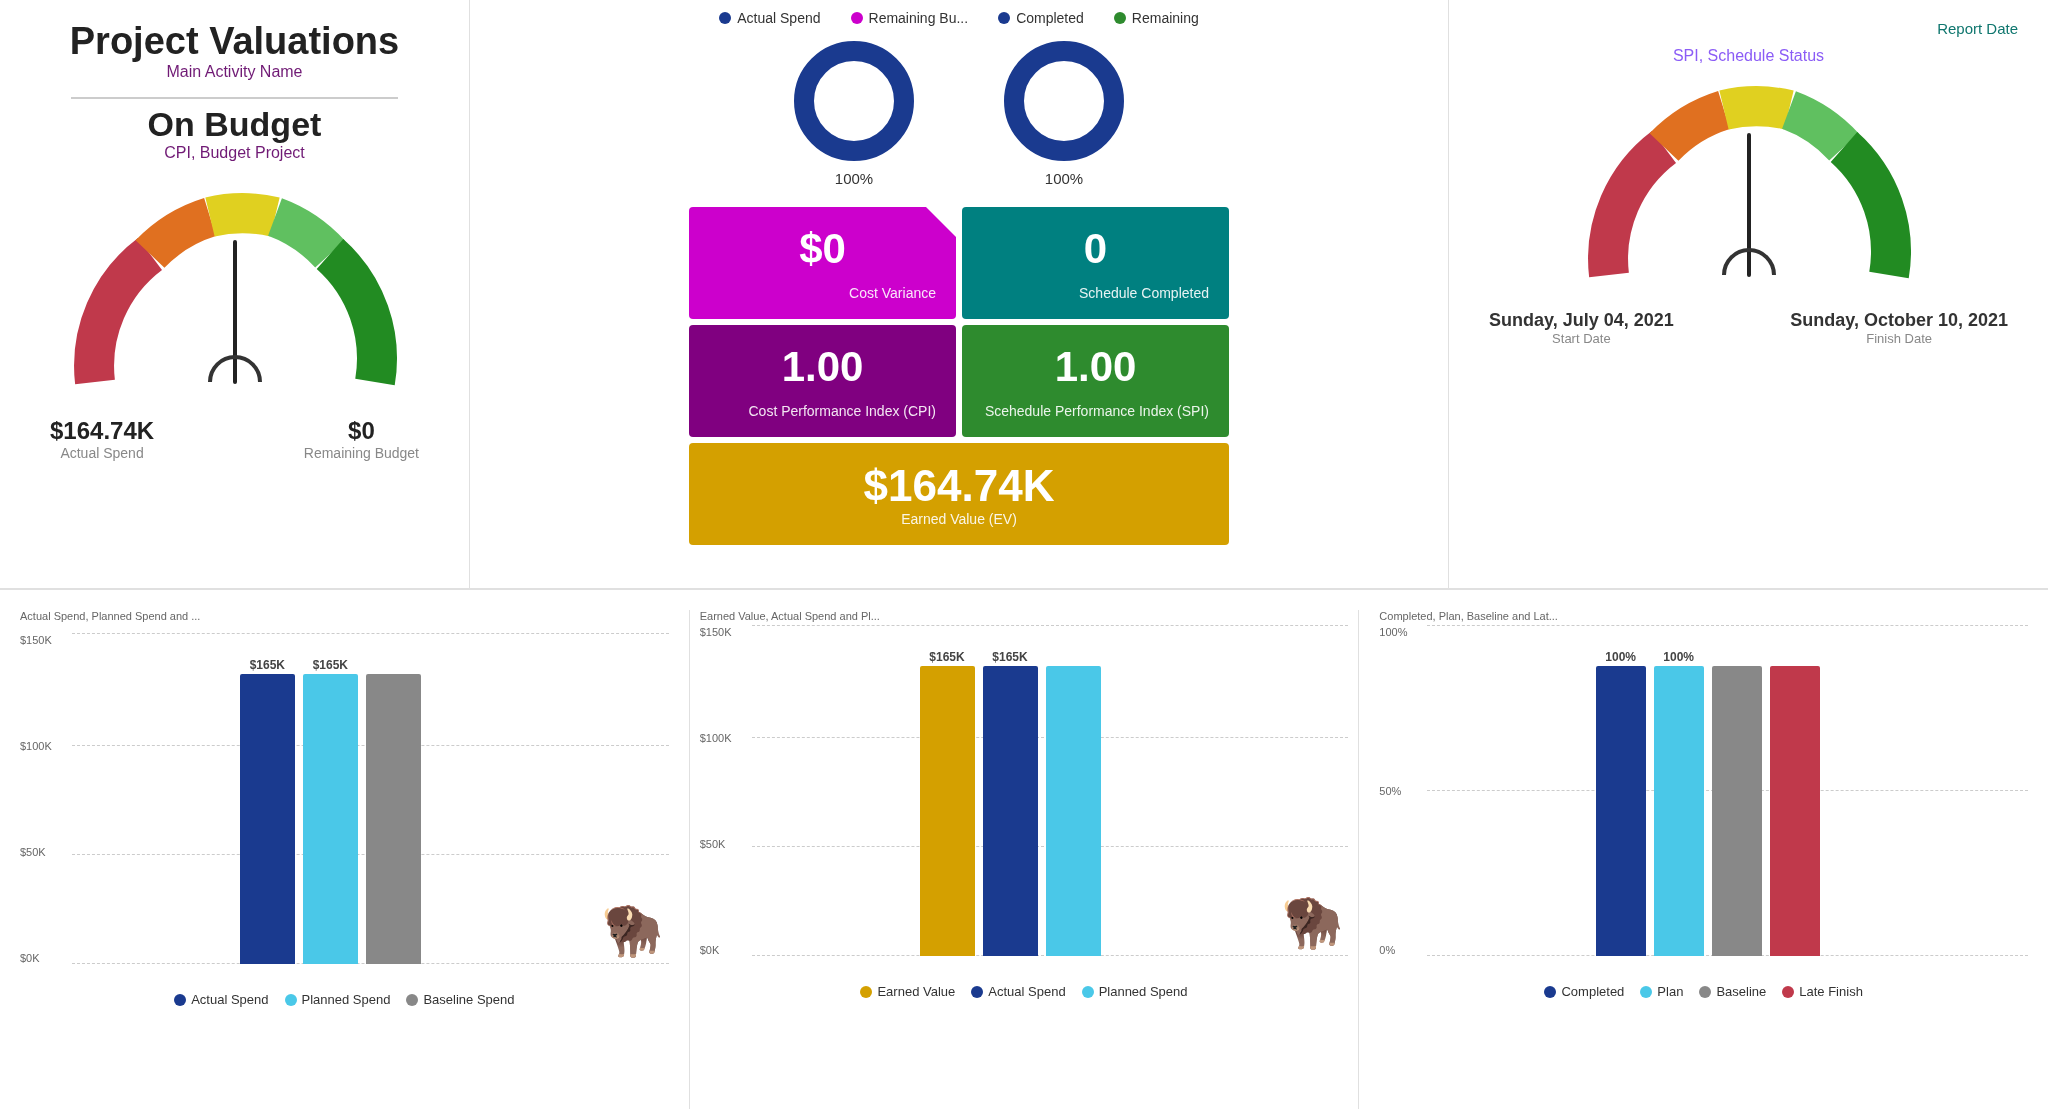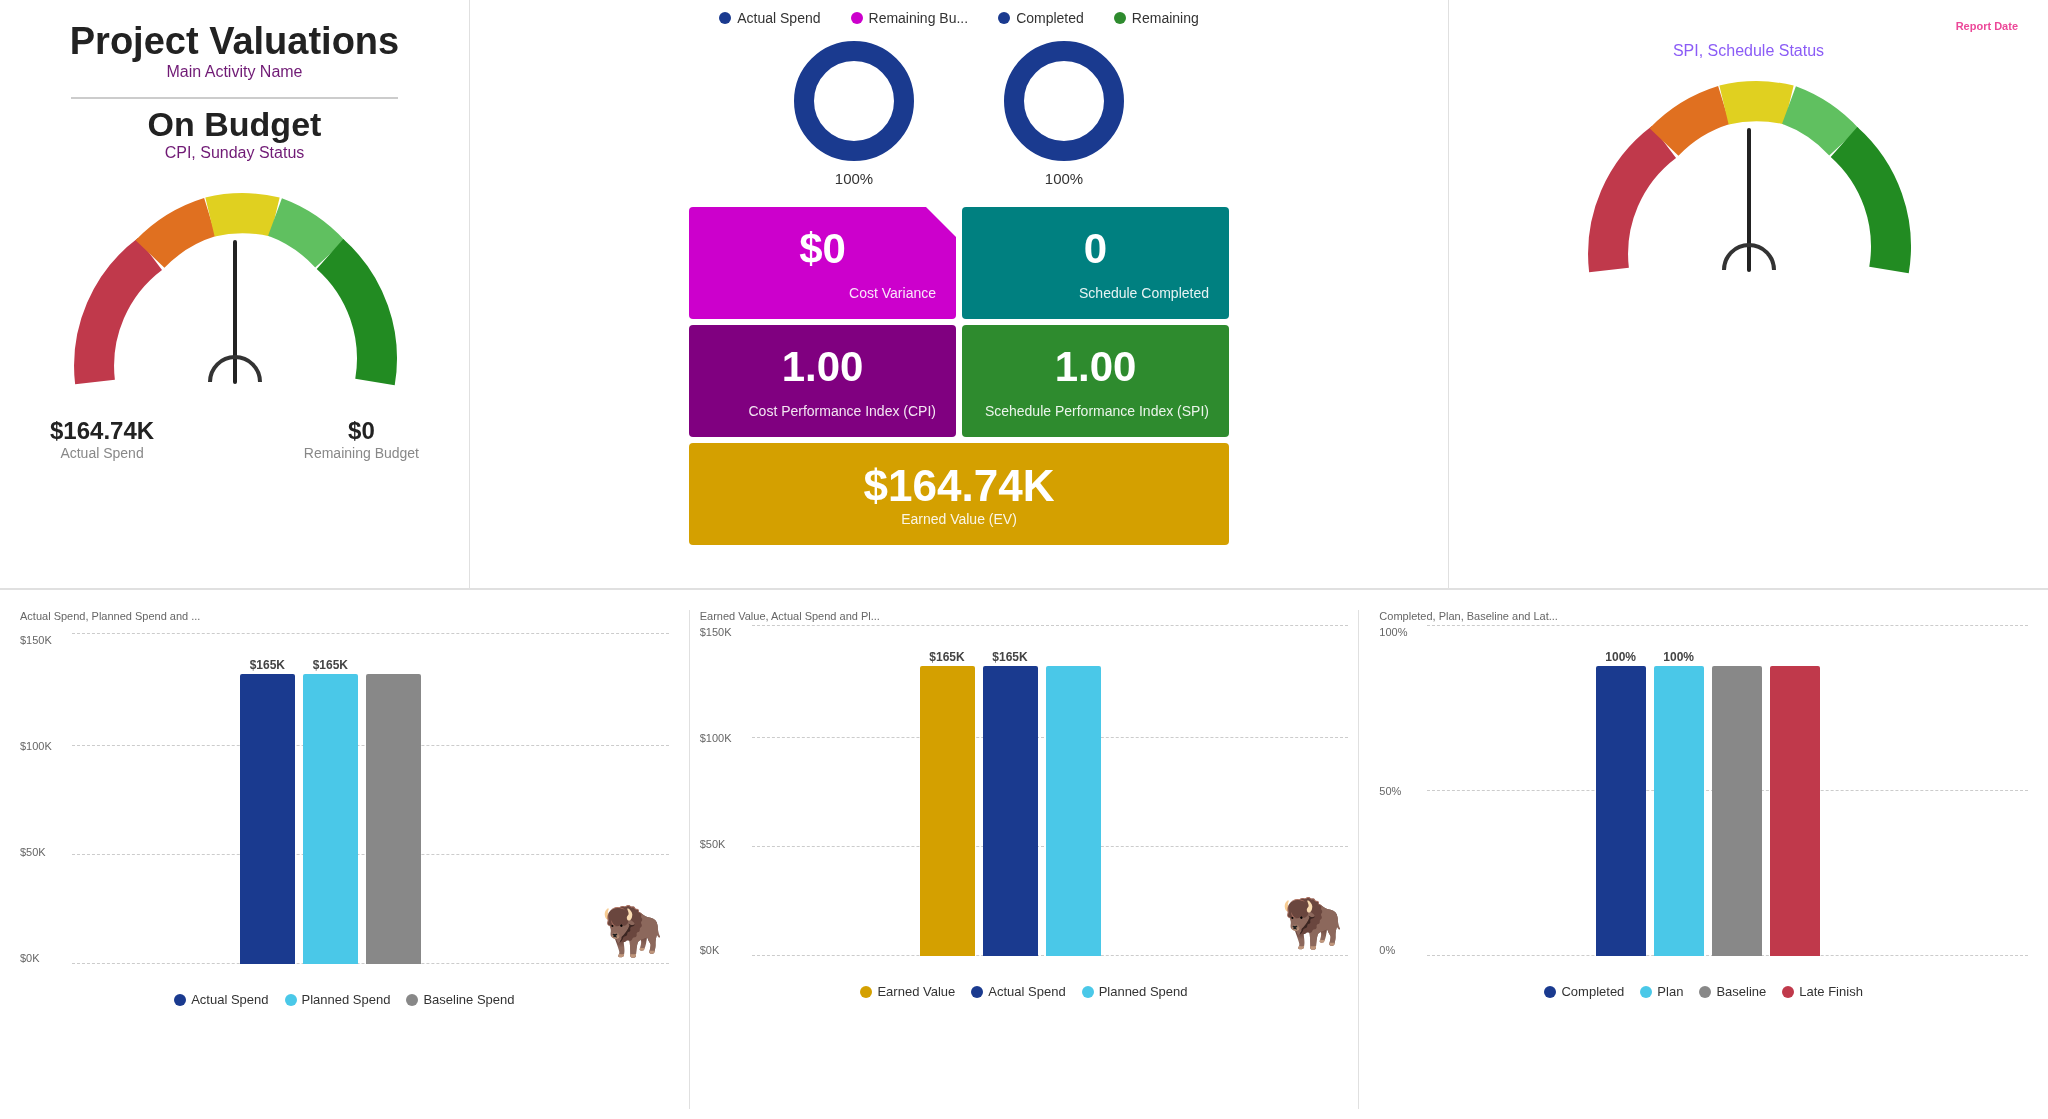--- a/index.html
+++ b/index.html
@@ -178,23 +178,22 @@
       display: flex;
       flex-direction: column;
       align-items: center;
     }
     .report-date-section {
       text-align: right;
       width: 100%;
       margin-bottom: 10px;
     }
     .report-date-label {
-      font-size: 11px;
-      color: #ec4899;
-      font-weight: bold;
+      font-size: 15px;
+      color: #0f766e;
     }
     .report-date-value {
       font-size: 26px;
       font-weight: 700;
       color: #333;
     }
     .right-panel .title {
       font-size: 38px;
       font-weight: 700;
       color: #222;
@@ -278,21 +277,21 @@
 <body>
 
 <div class="main-container">
   <div class="top-section">
 
     <div class="left-panel">
       <div class="title">Project Valuations</div>
       <div class="subtitle">Main Activity Name</div>
       <hr style="width:80%; border:1px solid #ccc; margin:6px 0;">
       <div class="title" style="font-size:34px;">On Budget</div>
-      <div class="subtitle">CPI, Sunday Status</div>
+      <div class="subtitle">CPI, Budget Project</div>
 
       <div class="gauge-container">
         <svg class="gauge-svg" viewBox="0 0 340 220">
 
           <path d="M 30 200 A 140 140 0 0 1 85 72" stroke="#c0394b" stroke-width="40" fill="none"></path>
           <path d="M 85 72 A 140 140 0 0 1 145 35" stroke="#e07020" stroke-width="40" fill="none"></path>
           <path d="M 145 35 A 140 140 0 0 1 210 35" stroke="#e0d020" stroke-width="40" fill="none"></path>
           <path d="M 210 35 A 140 140 0 0 1 265 72" stroke="#60c060" stroke-width="40" fill="none"></path>
           <path d="M 265 72 A 140 140 0 0 1 310 200" stroke="#228B22" stroke-width="40" fill="none"></path>
 
@@ -386,20 +385,30 @@
         <svg class="gauge-svg" viewBox="0 0 340 220">
           <path d="M 30 200 A 140 140 0 0 1 85 72" stroke="#c0394b" stroke-width="40" fill="none"></path>
           <path d="M 85 72 A 140 140 0 0 1 145 35" stroke="#e07020" stroke-width="40" fill="none"></path>
           <path d="M 145 35 A 140 140 0 0 1 210 35" stroke="#e0d020" stroke-width="40" fill="none"></path>
           <path d="M 210 35 A 140 140 0 0 1 265 72" stroke="#60c060" stroke-width="40" fill="none"></path>
           <path d="M 265 72 A 140 140 0 0 1 310 200" stroke="#228B22" stroke-width="40" fill="none"></path>
           <line x1="170" y1="200" x2="170" y2="60" stroke="#222" stroke-width="4" stroke-linecap="round"></line>
           <path d="M 145 200 A 25 25 0 0 1 195 200" stroke="#333" stroke-width="4" fill="none"></path>
         </svg>
       </div>
+      <div class="schedule-dates">
+        <div class="schedule-date-item">
+          <div class="date-val">Sunday, July 04, 2021</div>
+          <div class="date-lbl">Start Date</div>
+        </div>
+        <div class="schedule-date-item">
+          <div class="date-val">Sunday, October 10, 2021</div>
+          <div class="date-lbl">Finish Date</div>
+        </div>
+      </div>
     </div>
 
   </div>
 
   <div class="bottom-section">
 
     <div class="chart-panel" style="position:relative;">
       <div style="font-size:11px;color:#666;margin-bottom:12px;white-space:nowrap;overflow:hidden;text-overflow:ellipsis;">Actual Spend, Planned Spend and ...</div>
       <div style="position:relative;height:350px;">
 

